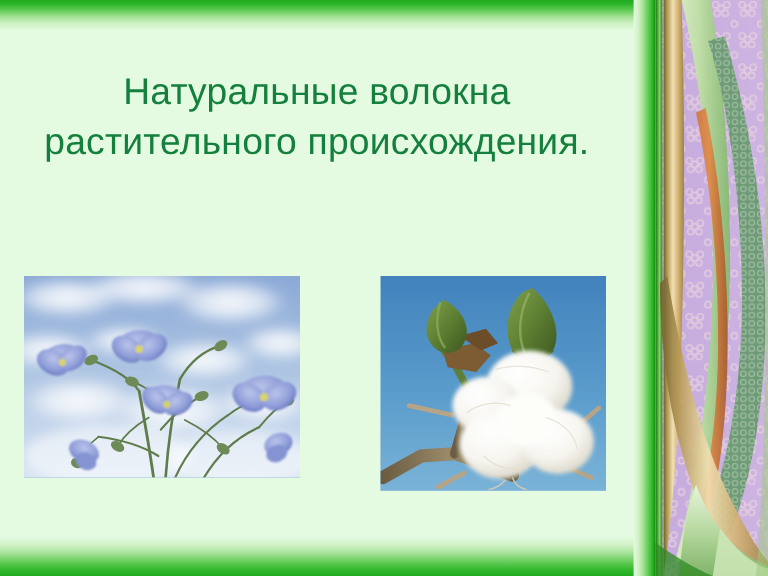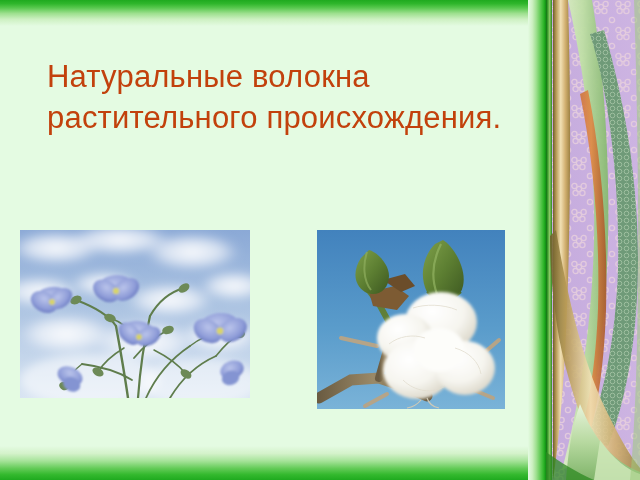--- a/index.html
+++ b/index.html
@@ -55,25 +55,25 @@
     right: 0; top: 0;
     width: 18px; height: 480px;
     background: linear-gradient(to right,
         #e4fbe2 0%, #cdf0c2 24%, #9ee08f 46%,
         #5cc951 70%, #2bb326 88%, #0e8f12 100%);
   }
 
   
   #title {
     position: absolute;
-    left: 47px;
+    left: 26px;
     top: 56px;
     width: 476px;
-    text-align: left;
-    color: #c2410c;
+    text-align: center;
+    color: #15803d;
     font-size: 31px;
     line-height: 41px;
     font-weight: normal;
     letter-spacing: 0.2px;
     white-space: pre-line;
   }
 
   
   .photo {
     position: absolute;

